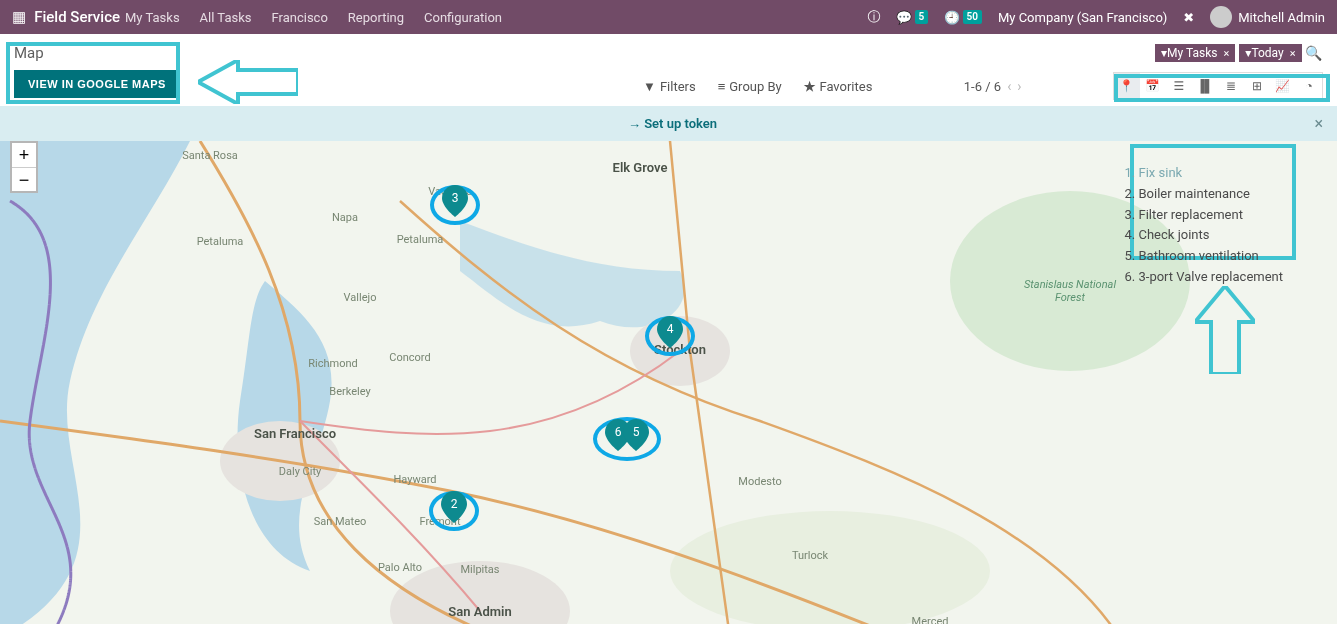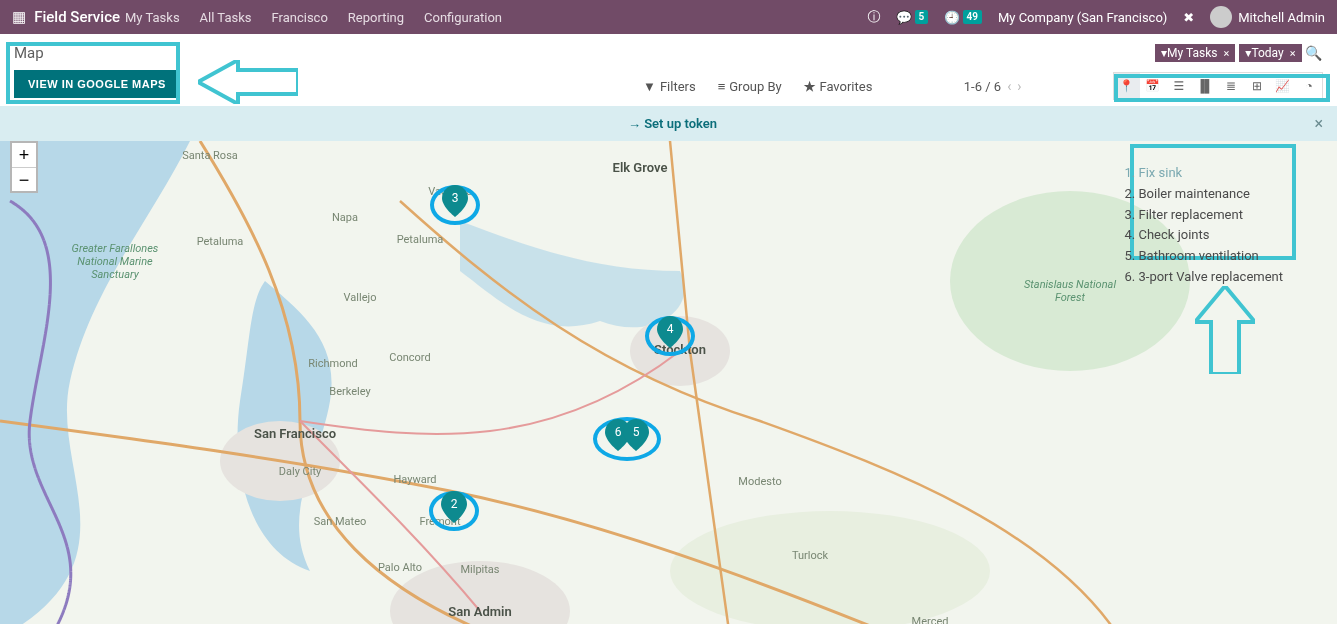--- a/index.html
+++ b/index.html
@@ -72,21 +72,21 @@
     <a>My Tasks</a>
     <a>All Tasks</a>
     <a>Francisco</a>
     <a>Reporting</a>
     <a>Configuration</a>
   </div>
   <div class="spacer"></div>
   <div class="right">
     <span class="item">ⓘ</span>
     <span class="item">💬<span class="badge-sm">5</span></span>
-    <span class="item">🕘<span class="badge-sm">49</span></span>
+    <span class="item">🕘<span class="badge-sm">50</span></span>
     <span class="item">My Company (San Francisco)</span>
     <span class="item">✖</span>
     <span class="item">
         <span class="avatar"></span>
         <span>Mitchell Admin</span>
       </span>
   </div>
 </div>
 
 <div class="control-panel">
@@ -195,21 +195,20 @@
   <span class="label" style="left:415px;top:338px;">Hayward</span>
   <span class="label" style="left:340px;top:380px;">San Mateo</span>
   <span class="label" style="left:400px;top:426px;">Palo Alto</span>
   <span class="label" style="left:440px;top:380px;">Fremont</span>
   <span class="label" style="left:480px;top:428px;">Milpitas</span>
   <span class="label title" style="left:480px;top:470px;">San Admin</span>
   <span class="label title" style="left:680px;top:208px;">Stockton</span>
   <span class="label" style="left:760px;top:340px;">Modesto</span>
   <span class="label" style="left:810px;top:414px;">Turlock</span>
   <span class="label" style="left:930px;top:480px;">Merced</span>
-  <span class="label italic" style="left:115px;top:120px;width:120px;text-align:center;white-space:normal;">Greater Farallones National Marine Sanctuary</span>
   <span class="label italic" style="left:1070px;top:150px;width:110px;text-align:center;white-space:normal;">Stanislaus National Forest</span>
 
   <div class="ring" style="left:455px;top:64px;width:50px;height:40px;"></div>
   <div class="pin" style="left:455px;top:76px;">
     <svg width="26" height="32">
         <path d="M13,0 C20,0 26,6 26,13 C26,22 13,32 13,32 C13,32 0,22 0,13 C0,6 6,0 13,0 Z" fill="#0d8a8f"></path>
         <text x="13" y="17" fill="#fff" font-size="12" text-anchor="middle">3</text>
       </svg>
   </div>
 

